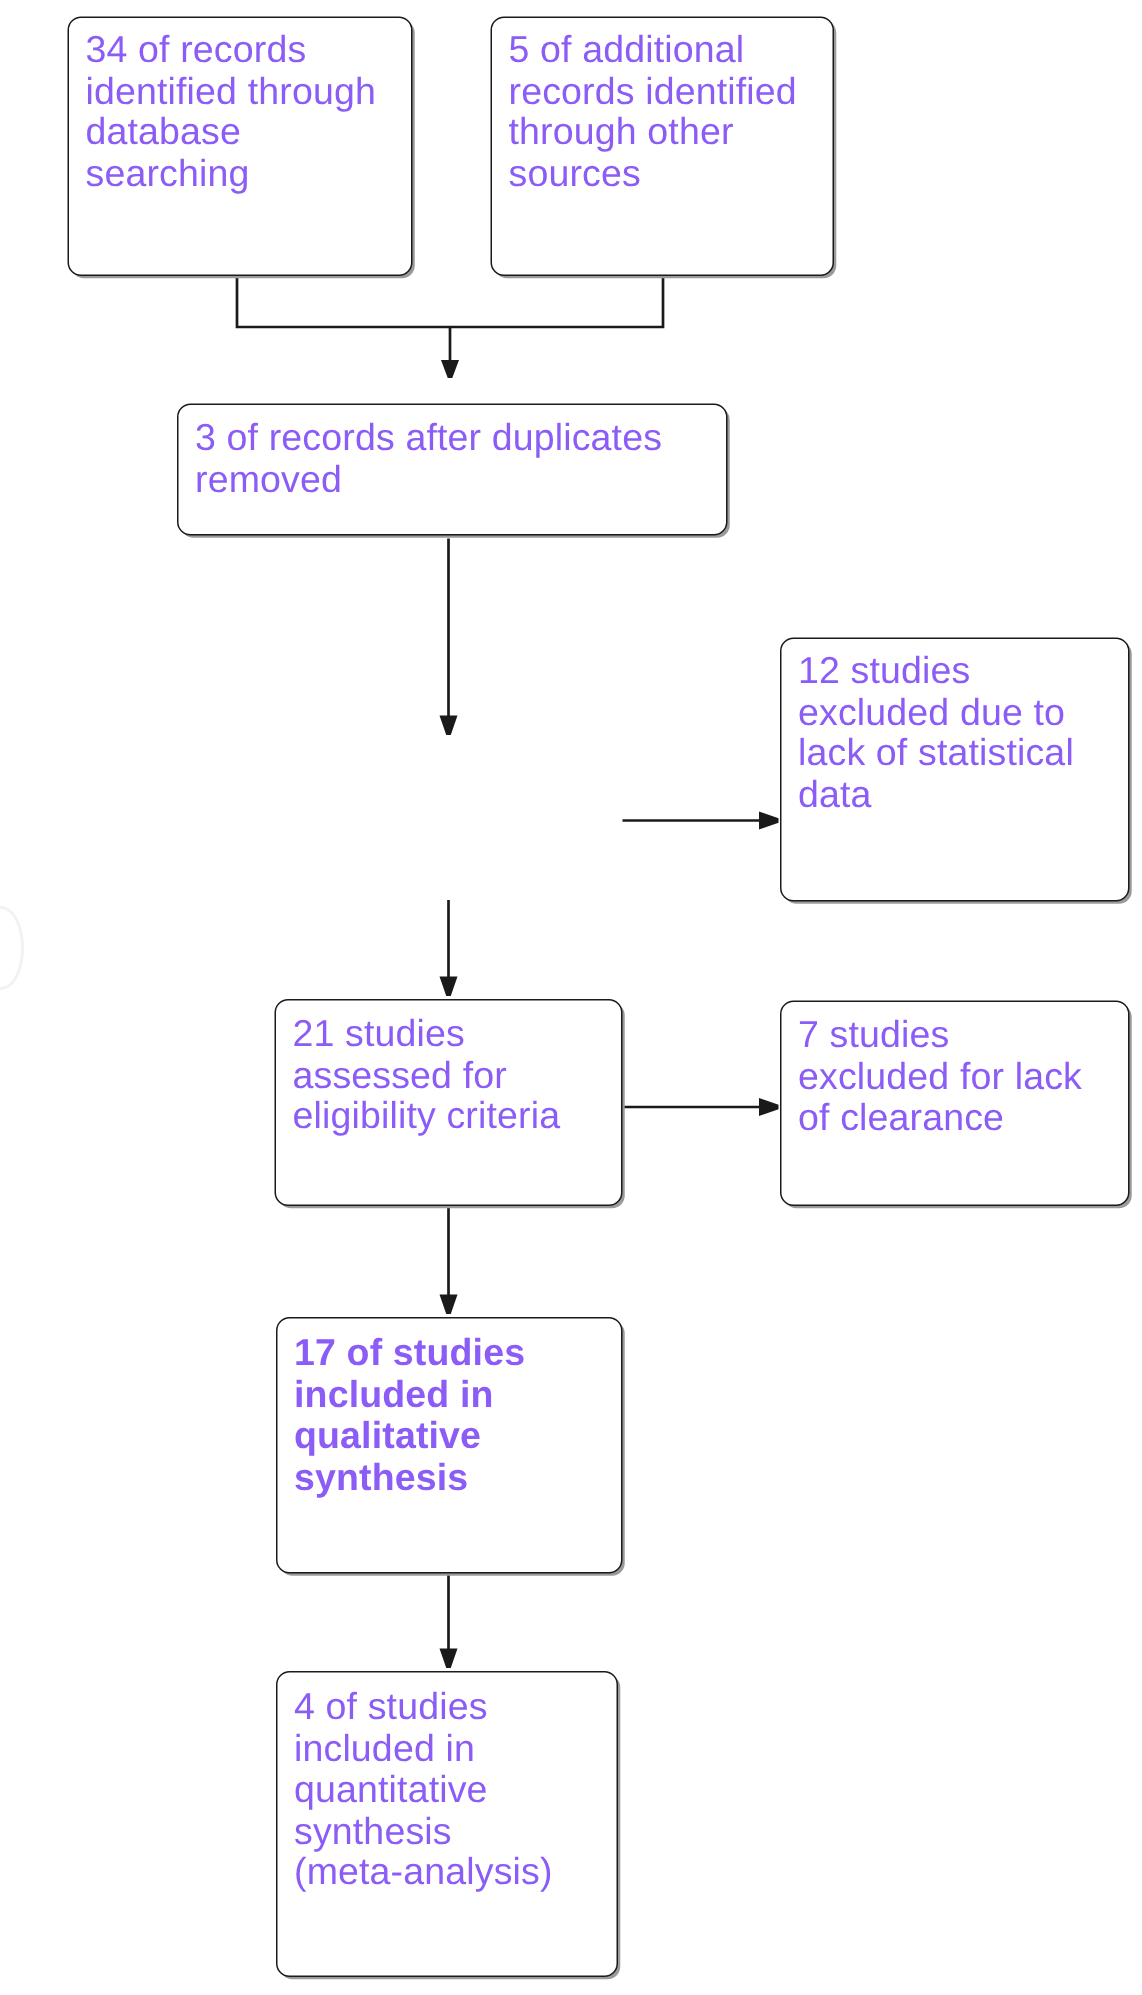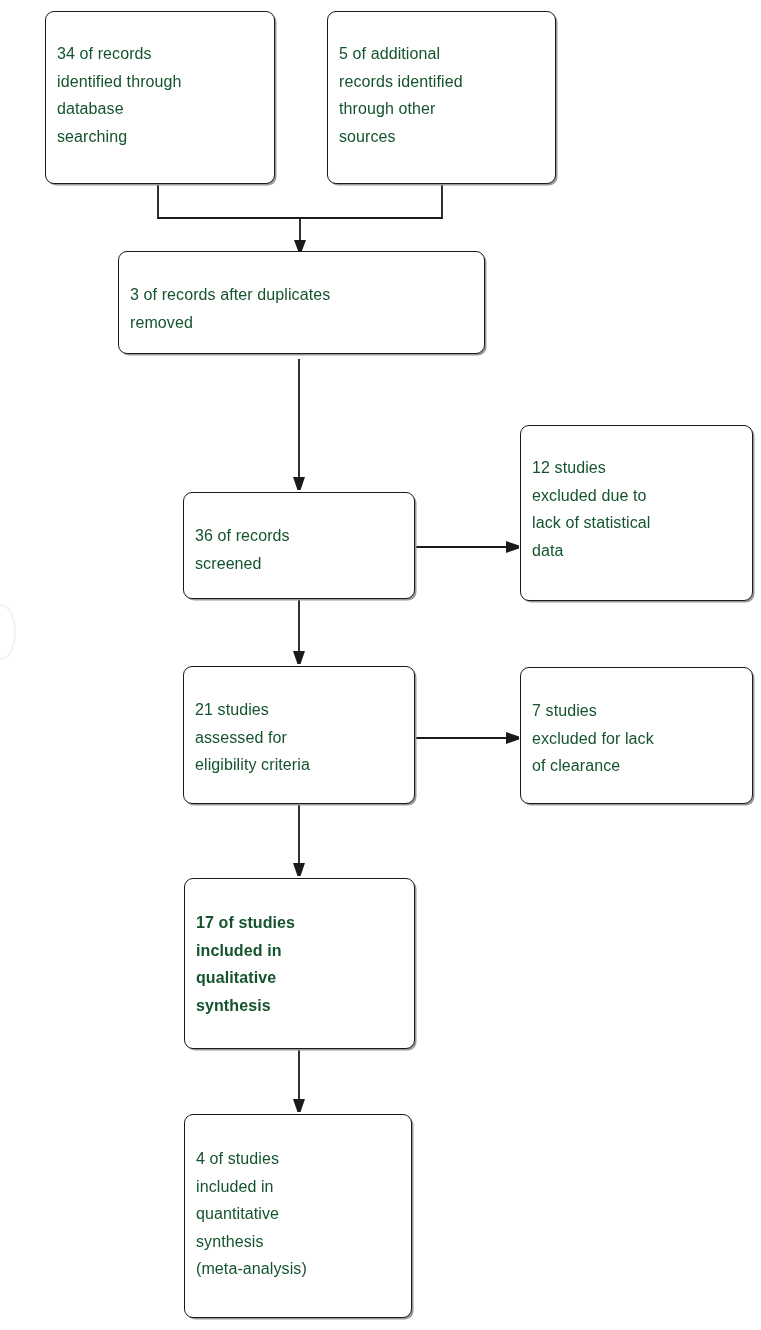--- a/index.html
+++ b/index.html
@@ -32,32 +32,31 @@
     border-radius: 9px;
     background: #ffffff;
     box-shadow: 2px 2px 0 -0.5px #9a9a9a;
     z-index: 2;
   }
   .node-text {
     position: absolute;
     left: 11px;
     top: 8px;
     right: 6px;
-    font-size: 16px;
+    font-size: 25px;
     line-height: 27.5px;
-    color: #14532d;
+    color: #8b5cf6;
     letter-spacing: 0.1px;
     white-space: pre-line;
     font-family: "Liberation Sans", sans-serif;
-    margin-top: 20px;
   }
   
   #node-db-records      { left: 45px;  top: 11px;   width: 230px; height: 173px; }
   #node-other-records   { left: 327px; top: 11px;   width: 229px; height: 173px; }
-  #node-duplicates      { left: 118px; top: 251px;  width: 367px; height: 103px; }
+  #node-duplicates      { left: 118px; top: 269px;  width: 367px; height: 88px; }
   #node-screened        { left: 183px; top: 492px;  width: 232px; height: 107px; }
   #node-excluded-stats  { left: 520px; top: 425px;  width: 233px; height: 176px; }
   #node-eligibility     { left: 183px; top: 666px;  width: 232px; height: 138px; }
   #node-excluded-clear  { left: 520px; top: 667px;  width: 233px; height: 137px; }
   #node-qualitative     { left: 184px; top: 878px;  width: 231px; height: 171px; }
   #node-quantitative    { left: 184px; top: 1114px; width: 228px; height: 204px; }
 
   #node-duplicates .node-text { top: 9px; }
   #node-screened .node-text { top: 9px; }
   #node-eligibility .node-text { top: 9px; }
@@ -147,24 +146,20 @@
 records identified
 through other
 sources</div>
   </div>
 
   <div class="node" id="node-duplicates">
     <div class="node-text">3 of records after duplicates
 removed</div>
   </div>
 
-  <div class="node" id="node-screened">
-    <div class="node-text">36 of records
-screened</div>
-  </div>
 
   <div class="node" id="node-excluded-stats">
     <div class="node-text">12 studies
 excluded due to
 lack of statistical
 data</div>
   </div>
 
   <div class="node" id="node-eligibility">
     <div class="node-text">21 studies

